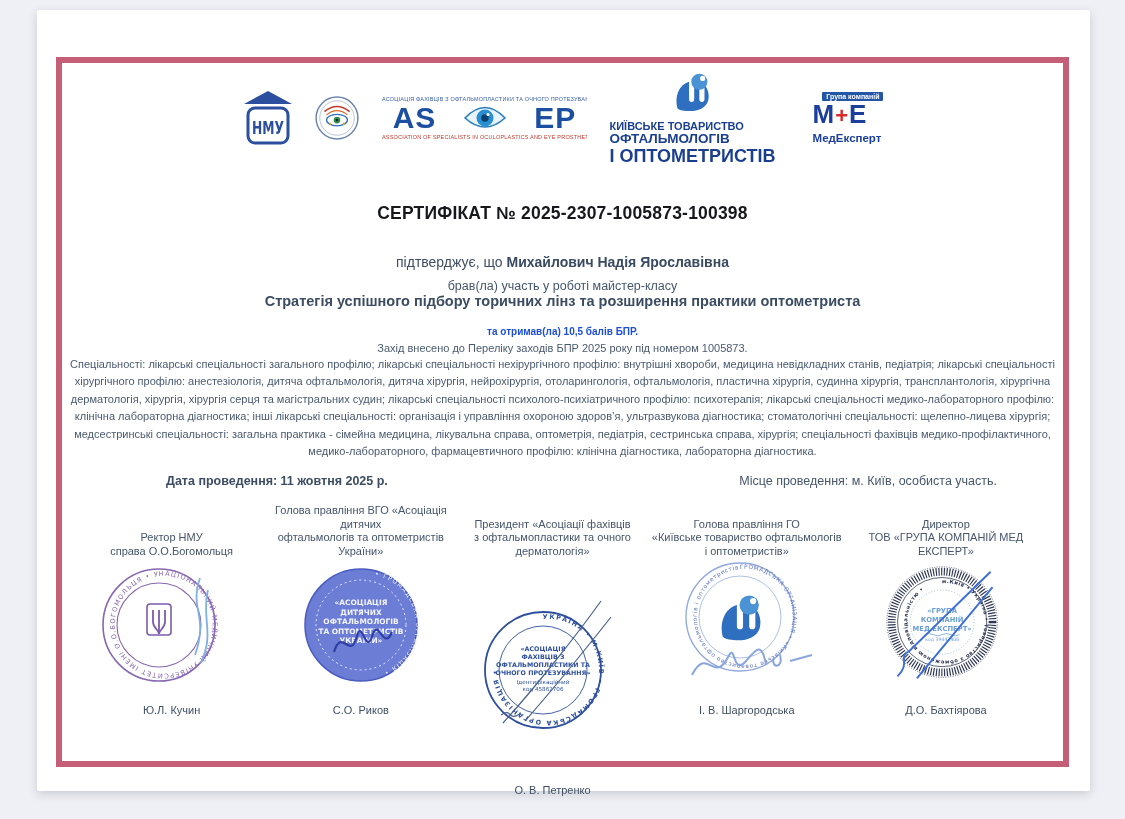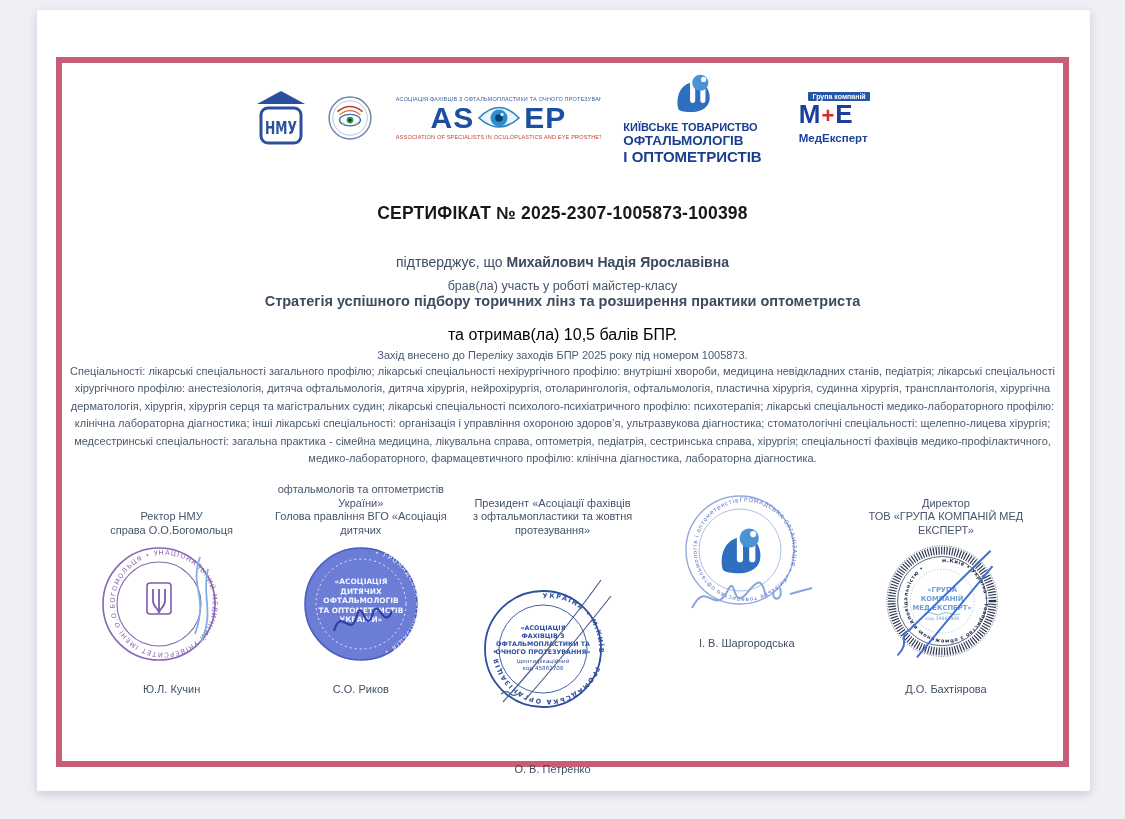--- a/index.html
+++ b/index.html
@@ -23,42 +23,42 @@
   
   .logos-row{
     margin-top:22px;height:66px;
     display:flex;align-items:center;justify-content:center;gap:20px;
   }
   .logo{display:flex;flex-direction:column;align-items:center;justify-content:center;}
   .asoep{width:210px;}
   .asoep .tiny{font-size:5.5px;letter-spacing:.2px;white-space:nowrap;overflow:hidden;width:205px;}
   .asoep .tiny.top{color:#3a5fa8;margin-bottom:1px;}
   .asoep .tiny.bottom{color:#c23b2e;margin-top:1px;}
-  .asoep .mid{display:flex;align-items:center;justify-content:center;}
+  .asoep .mid{display:flex;align-items:center;justify-content:center;gap:24px;}
   .asoep .letters{font-size:30px;font-weight:bold;color:#1c4fa0;letter-spacing:1px;line-height:30px;}
   .kyivsoc{display:flex;align-items:center;gap:7px;}
   .kyivsoc .txt{text-align:left;color:#1a3f8f;font-weight:bold;line-height:1.08;}
   .kyivsoc .l1{font-size:11px;}
   .kyivsoc .l2{font-size:13.5px;}
-  .kyivsoc .l3{font-size:15px;}
+  .kyivsoc .l3{font-size:18px;}
   .medexpert{width:88px;}
   .medexpert .band{background:#2456a8;color:#fff;font-size:7px;font-weight:bold;
     padding:1px 4px;border-radius:1px;align-self:flex-end;}
   .medexpert .letters{line-height:26px;font-weight:900;}
   .medexpert .m,.medexpert .e{font-size:26px;color:#1c3f9e;}
   .medexpert .plus{font-size:22px;color:#d92b2b;margin:0 1px;font-weight:900;}
   .medexpert .nm{font-size:11.5px;font-weight:bold;color:#1c3f9e;margin-top:1px;margin-left:15px;}
 
   
   .heading{margin-top:52px;font-size:17.5px;font-weight:bold;color:#17181c;letter-spacing:.2px;}
   .confirm{margin-top:30px;font-size:14px;color:#3f4e63;}
   .confirm b{color:#3a4a60;}
   .participation{margin-top:9px;font-size:12.5px;color:#46566c;}
   .event-title{font-size:14.5px;font-weight:bold;color:#3c4c62;}
-  .points{margin-top:17px;font-size:16px;font-weight:normal;color:#000000;}
+  .points{margin-top:17px;font-size:10px;font-weight:bold;color:#1d4ed8;}
   .registry{margin-top:5px;font-size:11px;color:#4a5a70;}
   .specialties{
     margin:2px auto 0 auto;width:992px;font-size:11px;line-height:17.4px;color:#4a5a70;
   }
   .date-row{
     margin-top:14px;display:flex;justify-content:space-between;
     padding:0 66px 0 104px;font-size:12.5px;color:#46566c;
   }
   .date-row .date{font-weight:bold;color:#3c4c62;}
 
@@ -150,20 +150,24 @@
       <div class="confirm"><span>підтверджує, що </span><b>Михайлович Надія Ярославівна</b></div>
 
       <div class="participation">брав(ла) участь у роботі майстер-класу</div>
 
       <div class="event-title">Стратегія успішного підбору торичних лінз та розширення практики оптометриста</div>
 
       <div class="points">та отримав(ла) 10,5 балів БПР.</div>
       <div class="registry">Захід внесено до Переліку заходів БПР 2025 року під номером 1005873.</div>
       <div class="specialties">Спеціальності: лікарські спеціальності загального профілю; лікарські спеціальності нехірургічного профілю: внутрішні хвороби, медицина невідкладних станів, педіатрія; лікарські спеціальності хірургічного профілю: анестезіологія, дитяча офтальмологія, дитяча хірургія, нейрохірургія, отоларингологія, офтальмологія, пластична хірургія, судинна хірургія, трансплантологія, хірургічна дерматологія, хірургія, хірургія серця та магістральних судин; лікарські спеціальності психолого-психіатричного профілю: психотерапія; лікарські спеціальності медико-лабораторного профілю: клінічна лабораторна діагностика; інші лікарські спеціальності: організація і управління охороною здоров’я, ультразвукова діагностика; стоматологічні спеціальності: щелепно-лицева хірургія; медсестринські спеціальності: загальна практика - сімейна медицина, лікувальна справа, оптометрія, педіатрія, сестринська справа, хірургія; спеціальності фахівців медико-профілактичного, медико-лабораторного, фармацевтичного профілю: клінічна діагностика, лабораторна діагностика.</div>
 
+      <div class="date-row">
+        <span class="date">Дата проведення: 11 жовтня 2025 р.</span>
+        <span class="place">Місце проведення: м. Київ, особиста участь.</span>
+      </div>
 
       <div class="sig-row">
 
         <div class="sig-col c1">
           <div class="sig-title">
             <div>Ректор НМУ</div>
             <div>справа О.О.Богомольця</div>
           </div>
           <div class="stamp-box">
             <svg width="150" height="130" viewBox="0 0 150 130">
@@ -176,22 +180,22 @@
               <rect x="50" y="44" width="24" height="31" rx="3" fill="none" stroke="#7d5bae" stroke-width="1.6"></rect>
               <path d="M56,50 V62 C56,68 62,70 62,74 C62,70 68,68 68,62 V50 M62,50 V73" fill="none" stroke="#7d5bae" stroke-width="1.8"></path>
               <path d="M103,18 C92,50 112,55 98,95 M111,30 C104,58 118,72 104,103" fill="none" stroke="#7fb0e2" stroke-width="1.8"></path>
             </svg>
           </div>
           <div class="sig-name">Ю.Л. Кучин</div>
         </div>
 
         <div class="sig-col c2">
           <div class="sig-title">
+            <div>Голова правління ВГО «Асоціація дитячих</div>
             <div>офтальмологів та оптометристів України»</div>
-            <div>Голова правління ВГО «Асоціація дитячих</div>
           </div>
           <div class="stamp-box">
             <svg width="122" height="126" viewBox="0 0 122 122">
               <defs>
                   <path id="ring2" d="M61,11 A50,50 0 1 1 60.99,11.001"></path>
                 </defs>
               <circle cx="61" cy="61" r="56" fill="#5c6fd2" fill-opacity="0.9" stroke="#4a5cc0" stroke-width="1.5"></circle>
               <circle cx="61" cy="61" r="45" fill="none" stroke="#e8ecff" stroke-width="1" stroke-dasharray="2 3"></circle>
               <text font-size="6" fill="#eef1ff" letter-spacing="1.3"><textPath href="#ring2" startOffset="14">• ГРОМАДСЬКА ОРГАНІЗАЦІЯ •</textPath></text>
               <text x="61" y="41" font-size="7.4" font-weight="bold" fill="#f2f4ff" text-anchor="middle">«АСОЦІАЦІЯ</text>
@@ -201,22 +205,22 @@
               <text x="61" y="79" font-size="7.4" font-weight="bold" fill="#f2f4ff" text-anchor="middle">УКРАЇНИ»</text>
               <path d="M34,88 C42,62 50,98 57,72 C62,54 66,94 73,70 C78,54 84,88 92,68" fill="none" stroke="#2f3fa6" stroke-width="2.2"></path>
             </svg>
           </div>
           <div class="sig-name">С.О. Риков</div>
         </div>
 
         <div class="sig-col c3">
           <div class="sig-title">
             <div>Президент «Асоціації фахівців</div>
-            <div>з офтальмопластики та жовтня</div>
-            <div>протезування»</div>
+            <div>з офтальмопластики та очного</div>
+            <div>дерматологія»</div>
           </div>
           <div class="stamp-box">
             <svg width="160" height="140" viewBox="0 0 160 140">
               <defs>
                   <path id="ring3" d="M70,24 A51,51 0 1 1 69.99,24.001"></path>
                 </defs>
               <circle cx="70" cy="75" r="58" fill="none" stroke="#2d4f9e" stroke-width="1.8"></circle>
               <circle cx="70" cy="75" r="44" fill="none" stroke="#2d4f9e" stroke-width="0.9"></circle>
               <text font-size="6.4" font-weight="bold" fill="#2d4f9e" letter-spacing="1.4"><textPath href="#ring3">УКРАЇНА • М.КИЇВ • ГРОМАДСЬКА ОРГАНІЗАЦІЯ •</textPath></text>
               <text x="70" y="56" font-size="6.3" font-weight="bold" fill="#2d4f9e" text-anchor="middle">«АСОЦІАЦІЯ</text>
@@ -225,20 +229,25 @@
               <text x="70" y="80" font-size="6.3" font-weight="bold" fill="#2d4f9e" text-anchor="middle">ОЧНОГО ПРОТЕЗУВАННЯ»</text>
               <text x="70" y="89" font-size="5.6" fill="#2d4f9e" text-anchor="middle">Ідентифікаційний</text>
               <text x="70" y="96" font-size="5.6" fill="#2d4f9e" text-anchor="middle">код 45862706</text>
               <path d="M30,128 C60,95 100,45 128,6 M52,126 C75,100 108,60 138,22 M28,120 C40,112 34,128 48,118" fill="none" stroke="#49618c" stroke-width="1.2"></path>
             </svg>
           </div>
           <div class="sig-name">О. В. Петренко</div>
         </div>
 
         <div class="sig-col c4">
+          <div class="sig-title">
+            <div>Голова правління ГО</div>
+            <div>«Київське товариство офтальмологів</div>
+            <div>і оптометристів»</div>
+          </div>
           <div class="stamp-box">
             <svg width="170" height="140" viewBox="0 0 170 140">
               <defs>
                   <path id="ring4" d="M78,14 A48,48 0 1 1 77.99,14.001"></path>
                 </defs>
               <circle cx="78" cy="62" r="54" fill="none" stroke="#93a9dc" stroke-width="1.4"></circle>
               <circle cx="78" cy="62" r="41" fill="none" stroke="#a5b8e4" stroke-width="0.9"></circle>
               <text font-size="5.8" fill="#5b74c4" letter-spacing="0.6"><textPath href="#ring4">ГРОМАДСЬКА ОРГАНІЗАЦІЯ • «Київське товариство офтальмологів і оптометристів»</textPath></text>
               <g transform="translate(52,36) scale(0.88)">
                 <path d="M10,52 C6,36 12,20 26,16 L26,40 a3.5,3.5 0 0 0 7,0 L33,15 a3.5,3.5 0 0 1 7,0 L40,40 a3.5,3.5 0 0 0 7,0 L47,20 C52,26 54,34 52,42 C49,52 38,56 28,56 C20,56 13,55 10,52 Z" fill="#2e6fc0"></path>

